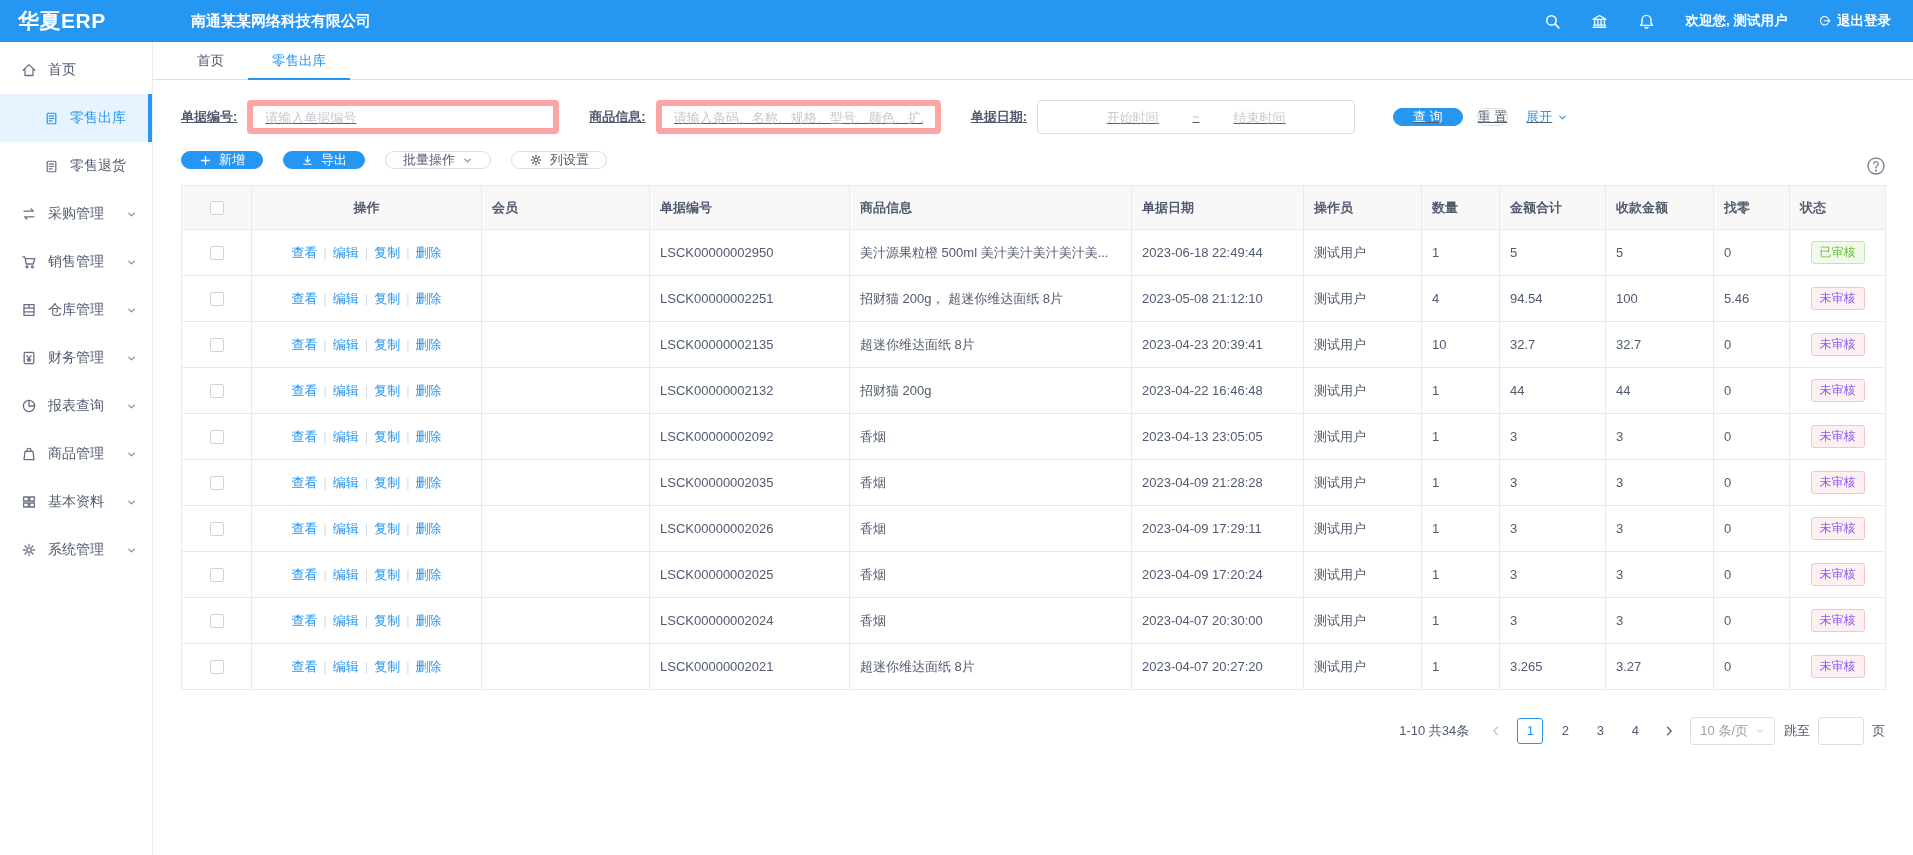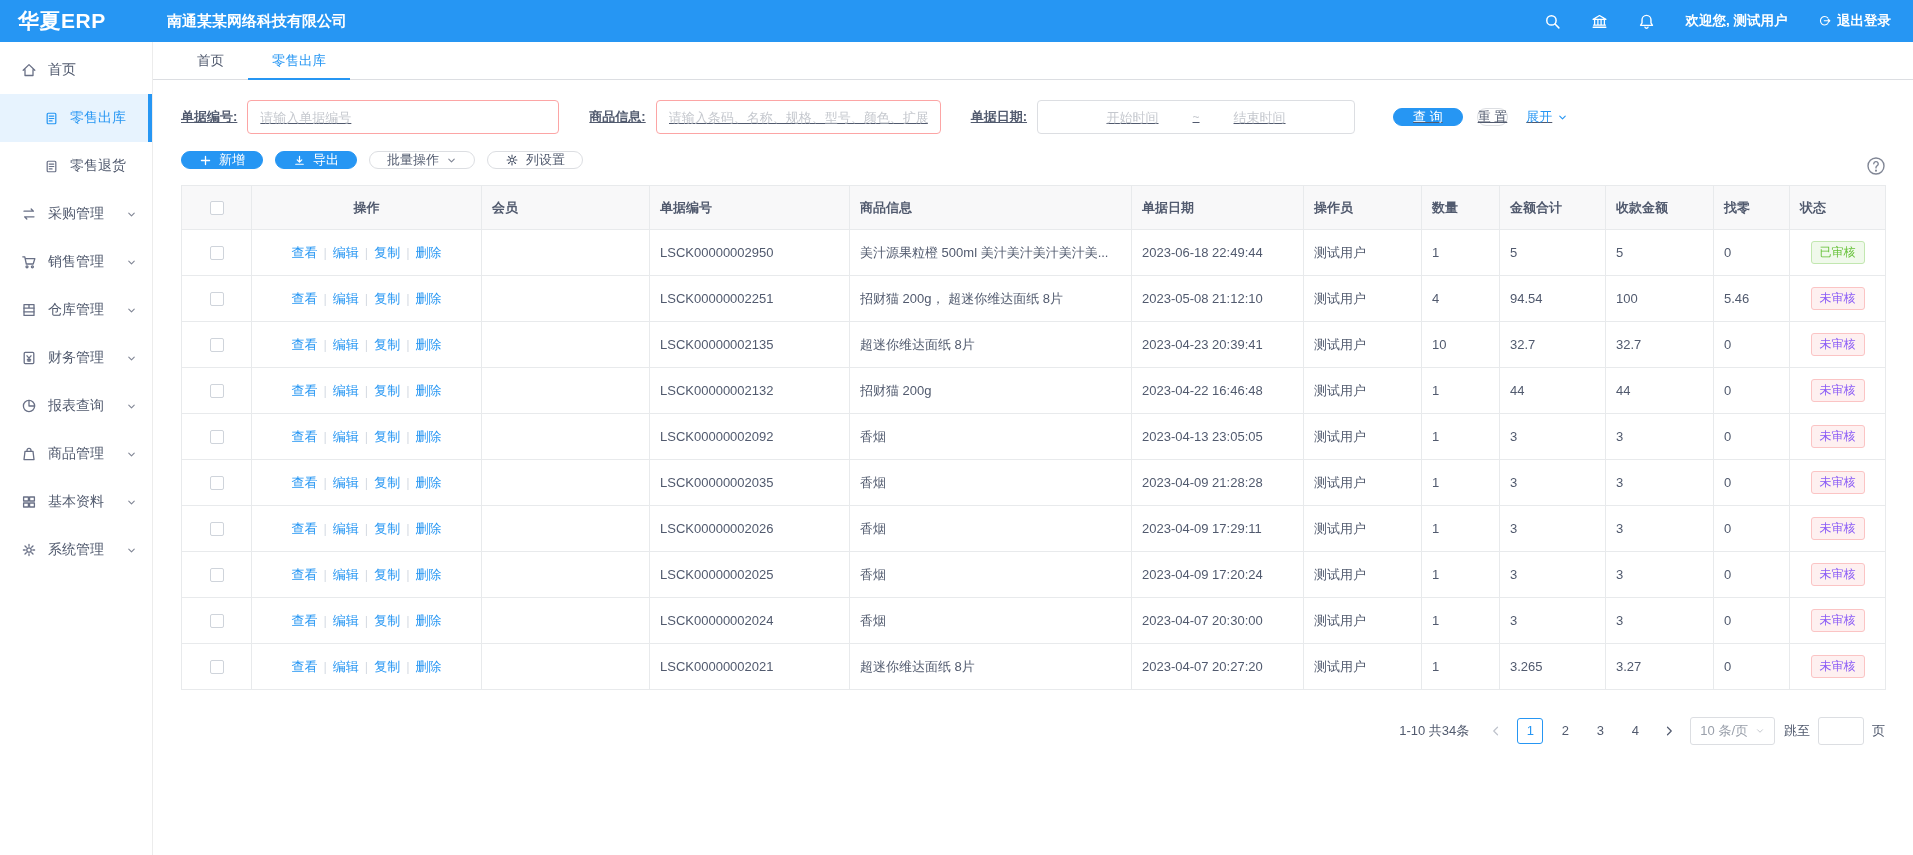--- a/index.html
+++ b/index.html
@@ -2,21 +2,21 @@
 <html><head>
 <meta charset="utf-8">
 <style>
   * { box-sizing: border-box; margin: 0; padding: 0; }
   html,body { width:1913px; height:855px; overflow:hidden; background:#fff;
     font-family:"Liberation Sans","DejaVu Sans",sans-serif; color:#515a6e; }
   [data-icon] svg { width:1em; height:1em; display:block; }
   [data-icon] { display:inline-flex; align-items:center; justify-content:center; }
 
   
-  .hdr { height:42px; background:#2696f3; display:flex; align-items:center; color:#fff; }
+  .hdr { height:42px; background:#2696f3; display:flex; align-items:center; color:#fff;gap:24px; }
   .logo { width:153px; flex:0 0 153px; padding-left:18px; font-size:21px; font-weight:700; letter-spacing:.5px; cursor:pointer; }
   .company { font-size:15px; font-weight:600; margin-left:14px; }
   .hdr-right { margin-left:auto; display:flex; align-items:center; gap:30px; padding-right:22px; font-size:13.5px; }
   .hicon { font-size:17px; cursor:pointer; }
   .welcome { font-weight:600; }
   .logout { display:flex; align-items:center; gap:6px; font-weight:600; cursor:pointer; }
 
   
   .body { display:flex; height:813px; }
   aside { width:153px; flex:0 0 153px; border-right:1px solid #ececec; height:100%; background:#fff; }
@@ -38,35 +38,35 @@
   .tab { padding:0 24px; line-height:37px; font-size:13.5px; color:#515a6e; cursor:pointer; position:relative; }
   .tab.active { color:#2696f3; }
   .tab.active::after { content:""; position:absolute; left:0; right:0; bottom:-1px; height:2px; background:#2696f3; }
 
   
   .content { padding:20px 27px 0 28px; position:relative; }
 
   .filters { display:flex; align-items:center; font-size:13px;text-decoration:underline; }
   .fgroup { display:flex; align-items:center; margin-right:30px; }
   .flabel { font-weight:700; color:#515a6e; margin-right:10px; white-space:nowrap; }
-  .inp { height:34px; border:1px solid #fca5a5; border-radius:4px; padding:0 12px; font-size:13px; color:#515a6e; outline:none; font-family:inherit; }
+  .inp { height:34px; border:6px solid #fca5a5; border-radius:4px; padding:0 12px; font-size:13px; color:#515a6e; outline:none; font-family:inherit; }
   .inp::placeholder { color:#c5c8ce; }
   .inp.w1 { width:312px; } .inp.w2 { width:285px; }
   .daterange { width:318px; height:34px; border:1px solid #dcdee2; border-radius:4px; display:flex; align-items:center; justify-content:center; }
   .daterange input { border:none; outline:none; width:120px; text-align:center; font-size:13px; font-family:inherit; color:#515a6e; }
   .daterange input::placeholder { color:#c5c8ce; }
   .daterange .sep { color:#c5c8ce; font-size:12px; }
   .btn { height:18px; padding:0 17px; border-radius:16px; font-size:13px; border:1px solid #dcdee2; background:#fff; color:#515a6e; cursor:pointer; display:inline-flex; align-items:center; gap:7px; font-family:inherit; white-space:nowrap; }
   .btn.primary { background:#2696f3; border-color:#2696f3; color:#fff; }
   .btn-search { margin-left:8px; padding:0 19px; }
   .btn-reset { margin-left:14px; padding:0 0; }
   .expand { margin-left:18px; color:#2696f3; cursor:pointer; display:inline-flex; align-items:center; gap:5px; font-size:13px; }
   .expand .chev { font-size:11px; }
 
-  .toolbar { margin-top:17px; display:flex; gap:12px; position:relative; }
+  .toolbar { margin-top:17px; display:flex; gap:20px; position:relative; }
   .help { position:absolute; right:0; top:5px; font-size:20px; color:#808695; cursor:pointer; }
 
   
   table { margin-top:16px; width:1704px; border-collapse:collapse; table-layout:fixed; font-size:13px; }
   th { background:#f8f8f9; font-weight:700; color:#515a6e; height:44px; border:1px solid #e8eaec; padding:0 10px; text-align:left; }
   td { height:46px; border:1px solid #e8eaec; padding:0 10px; color:#515a6e; overflow:hidden; white-space:nowrap; text-overflow:ellipsis; background:#fff; }
   th.center, td.center { text-align:center; }
   .cb { display:inline-block; width:14px; height:14px; border:1px solid #cfd4db; border-radius:2px; background:#fff; vertical-align:middle; cursor:pointer; }
   .ops { color:#2696f3; }
   .ops a { color:#2696f3; text-decoration:none; cursor:pointer; }

